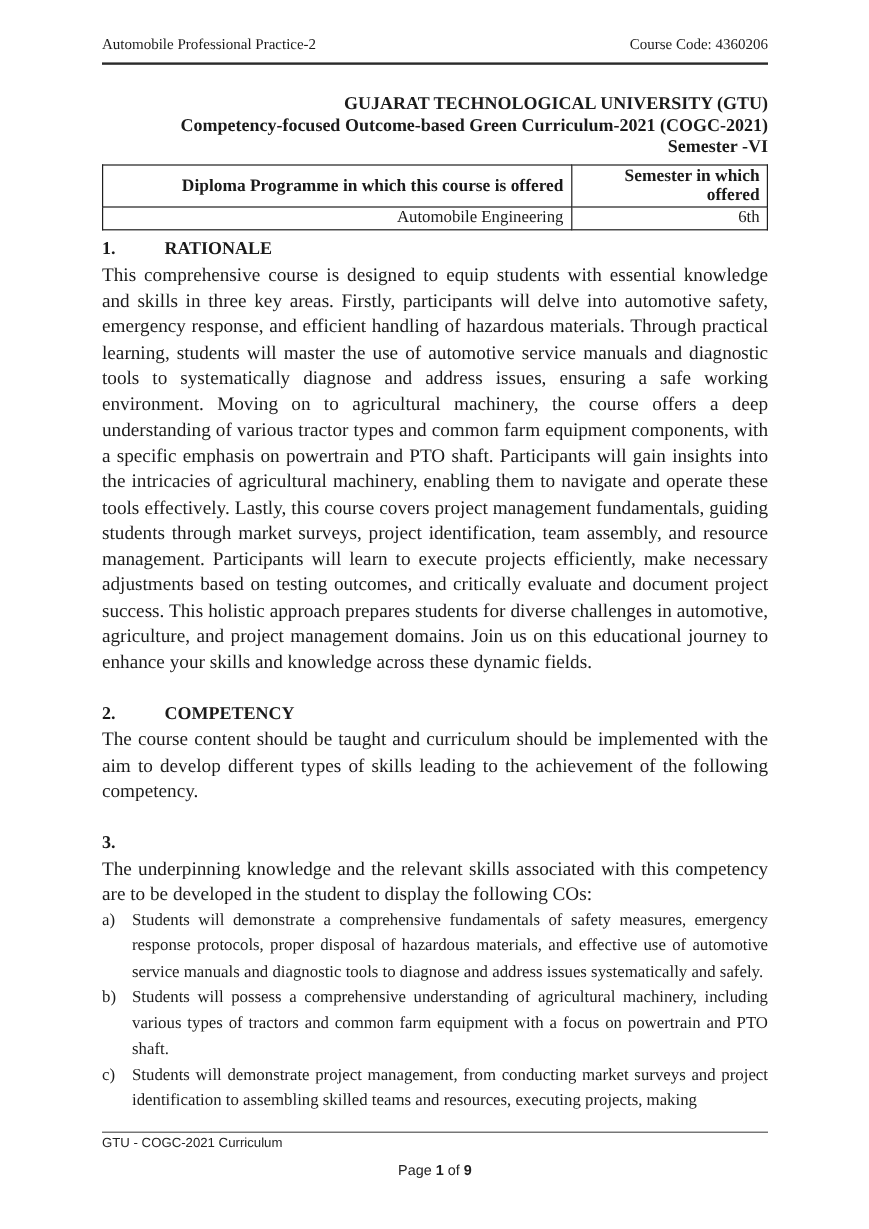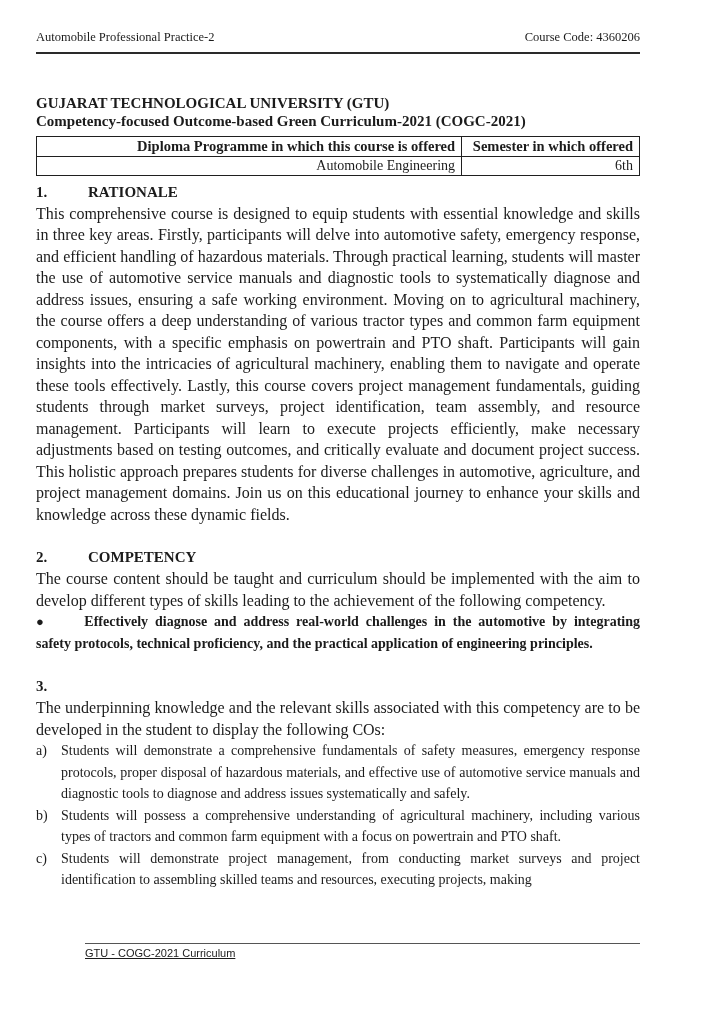--- a/index.html
+++ b/index.html
@@ -9,33 +9,33 @@
     font-family: "Liberation Serif", serif;
     color: #1b1b1b;
     position: relative;
     overflow: hidden;
   }
   .page {
     position: absolute; inset: 0;
     background: #ffffff;
   }
   .content {
-    padding: 30px 84px 0 36px;
+    padding: 30px 84px 0 85px;
   }
   
   .doc-header {
     display: flex; justify-content: space-between; align-items: flex-end;
     font-size: 12.5px;
     padding-bottom: 7px;
     border-bottom: 2px solid #2a2a2a;
   }
   
   .title-block {
-    margin-top: 41px;
-    text-align: left;
+    margin-top: 25px;
+    text-align: right;
     font-size: 15px;
     line-height: 17.8px;
   }
   .title-block .bold { font-weight: bold; }
   
   table.offer-table {
     margin-top: 5px;
     width: 100%;
     border-collapse: collapse;
     font-size: 14px;
@@ -82,21 +82,20 @@
   }
   .co-item .marker { width: 25px; flex: 0 0 25px; }
   .co-item .txt { flex: 1; text-align: justify; }
   
   .doc-footer {
     position: absolute;
     left: 85px; right: 84px;
     top: 943px;
     border-top: 1.6px solid #555;
     font-family: "Liberation Sans", sans-serif;
-    text-decoration: underline;
   }
   .footer-label {
     font-size: 11px;
     color: #222;
     padding-top: 3px;
   }
   .footer-page {
     margin-top: 9px;
     text-align: center;
     font-size: 12px;
@@ -111,20 +110,21 @@
   <div class="content">
 
     <div class="doc-header">
       <span>Automobile Professional Practice-2</span>
       <span>Course Code: 4360206</span>
     </div>
 
     <div class="title-block">
       <div class="bold">GUJARAT TECHNOLOGICAL UNIVERSITY (GTU)</div>
       <div class="bold">Competency-focused Outcome-based Green Curriculum-2021 (COGC-2021)</div>
+      <div class="bold">Semester -VI</div>
     </div>
 
     <table class="offer-table">
       <tbody>
           <tr>
         <th class="col-programme">Diploma Programme in which this course is offered</th>
         <th class="col-semester">Semester in which offered</th>
       </tr>
       <tr>
         <td class="cell">Automobile Engineering</td>
@@ -137,21 +137,20 @@
       <span class="num">1.</span>
       <span>RATIONALE</span>
     </div>
     <p class="para">This comprehensive course is designed to equip students with essential knowledge and skills in three key areas. Firstly, participants will delve into automotive safety, emergency response, and efficient handling of hazardous materials. Through practical learning, students will master the use of automotive service manuals and diagnostic tools to systematically diagnose and address issues, ensuring a safe working environment. Moving on to agricultural machinery, the course offers a deep understanding of various tractor types and common farm equipment components, with a specific emphasis on powertrain and PTO shaft. Participants will gain insights into the intricacies of agricultural machinery, enabling them to navigate and operate these tools effectively. Lastly, this course covers project management fundamentals, guiding students through market surveys, project identification, team assembly, and resource management. Participants will learn to execute projects efficiently, make necessary adjustments based on testing outcomes, and critically evaluate and document project success. This holistic approach prepares students for diverse challenges in automotive, agriculture, and project management domains. Join us on this educational journey to enhance your skills and knowledge across these dynamic fields.</p>
 
     <div class="section-heading section-gap">
       <span class="num">2.</span>
       <span>COMPETENCY</span>
     </div>
     <p class="para">The course content should be taught and curriculum should be implemented with the aim to develop different types of skills leading to the achievement of the following competency.</p>
-    <p class="bullet-para"><span class="marker">●</span><span class="tab"></span><span>Effectively diagnose and address real-world challenges in the automotive by integrating safety protocols, technical proficiency, and the practical application of engineering principles.</span></p>
 
     <div class="section-heading section-gap">
       <span class="num">3.</span>
     </div>
     <p class="para">The underpinning knowledge and the relevant skills associated with this competency are to be developed in the student to display the following COs:</p>
 
     <div class="co-item">
       <span class="marker">a)</span>
       <span class="txt">Students will demonstrate a comprehensive fundamentals of safety measures, emergency response protocols, proper disposal of hazardous materials, and effective use of automotive service manuals and diagnostic tools to diagnose and address issues systematically and safely.</span>
     </div>
@@ -161,14 +160,20 @@
     </div>
     <div class="co-item">
       <span class="marker">c)</span>
       <span class="txt">Students will demonstrate project management, from conducting market surveys and project identification to assembling skilled teams and resources, executing projects, making</span>
     </div>
 
   </div>
 
   <div class="doc-footer">
     <div class="footer-label">GTU - COGC-2021 Curriculum</div>
+    <div class="footer-page">
+      <span>Page</span>
+      <span class="b">1</span>
+      <span>of</span>
+      <span class="b">9</span>
+    </div>
   </div>
 </div>
 
 </body></html>

